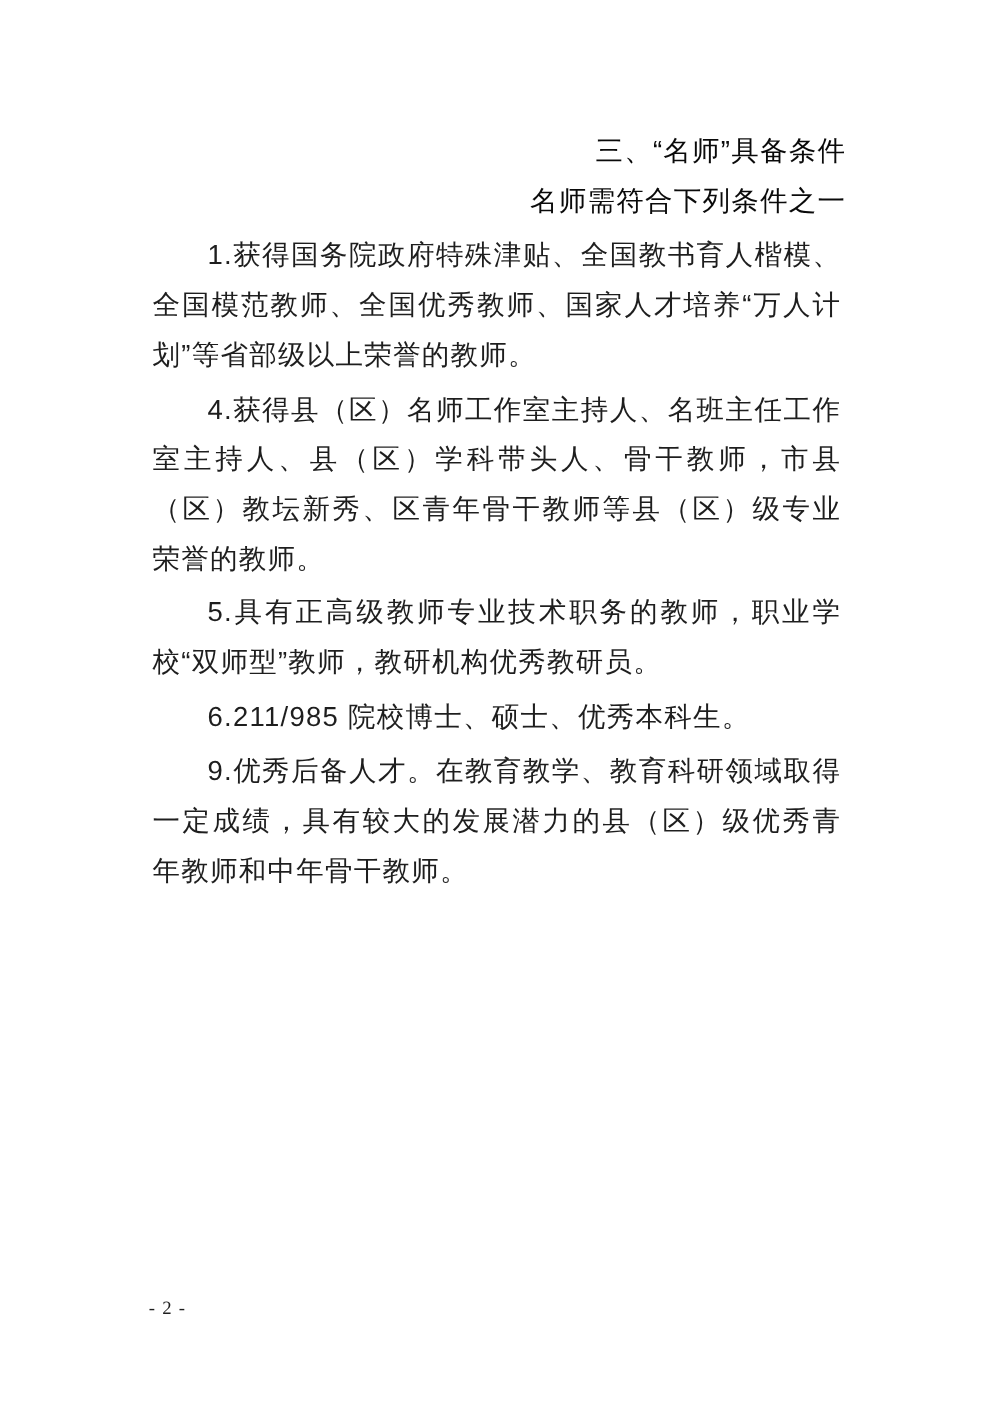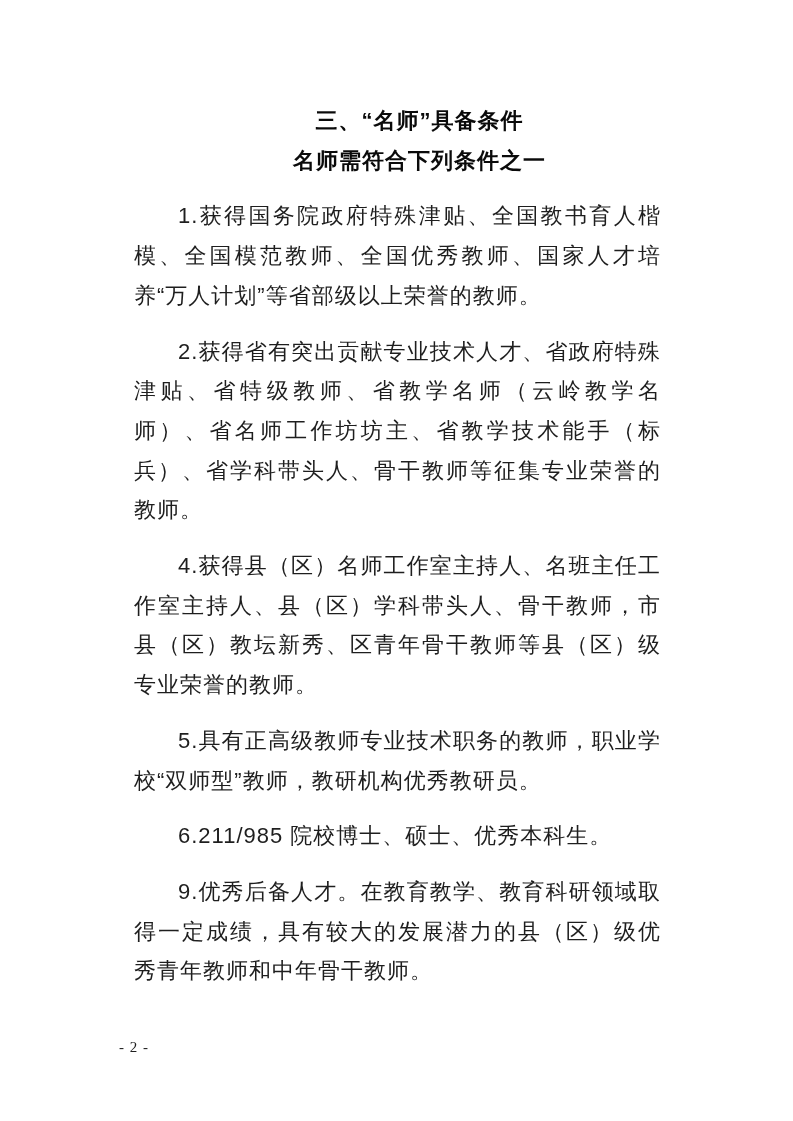--- a/index.html
+++ b/index.html
@@ -24,28 +24,28 @@
     line-height: 39.7px;
     letter-spacing: 1px;
     color: #1e1e1e;
     text-align: justify;
     text-justify: inter-character;
   }
   .content h2 {
     margin: 0;
     font-size: 22px;
     line-height: 39.7px;
-    font-weight: bold;
+    font-weight: normal;
     color: #0a0a0a;
     text-indent: 2em;
-    text-align: center;
+    text-align: right;
     letter-spacing: 1px;
   }
   .content p {
-    margin: 16px;
+    margin: 4px;
     text-indent: 2em;
   }
   .page-footer {
     position: absolute;
     left: 119px;
     top: 1038px;
     font-family: "Liberation Serif", "DejaVu Serif", serif;
     font-size: 15px;
     line-height: 18px;
     color: #1e1e1e;
@@ -53,20 +53,19 @@
   }
 </style>
 </head>
 <body>
 
 <div class="page">
   <div class="content">
     <h2>三、“名师”具备条件</h2>
     <h2>名师需符合下列条件之一</h2>
     <p>1.获得国务院政府特殊津贴、全国教书育人楷模、全国模范教师、全国优秀教师、国家人才培养“万人计划”等省部级以上荣誉的教师。</p>
-    <p>2.获得省有突出贡献专业技术人才、省政府特殊津贴、省特级教师、省教学名师（云岭教学名师）、省名师工作坊坊主、省教学技术能手（标兵）、省学科带头人、骨干教师等征集专业荣誉的教师。</p>
     <p>4.获得县（区）名师工作室主持人、名班主任工作室主持人、县（区）学科带头人、骨干教师，市县（区）教坛新秀、区青年骨干教师等县（区）级专业荣誉的教师。</p>
     <p>5.具有正高级教师专业技术职务的教师，职业学校“双师型”教师，教研机构优秀教研员。</p>
     <p>6.211/985 院校博士、硕士、优秀本科生。</p>
     <p>9.优秀后备人才。在教育教学、教育科研领域取得一定成绩，具有较大的发展潜力的县（区）级优秀青年教师和中年骨干教师。</p>
   </div>
   <div class="page-footer">- 2 -</div>
 </div>
 
 </body></html>

